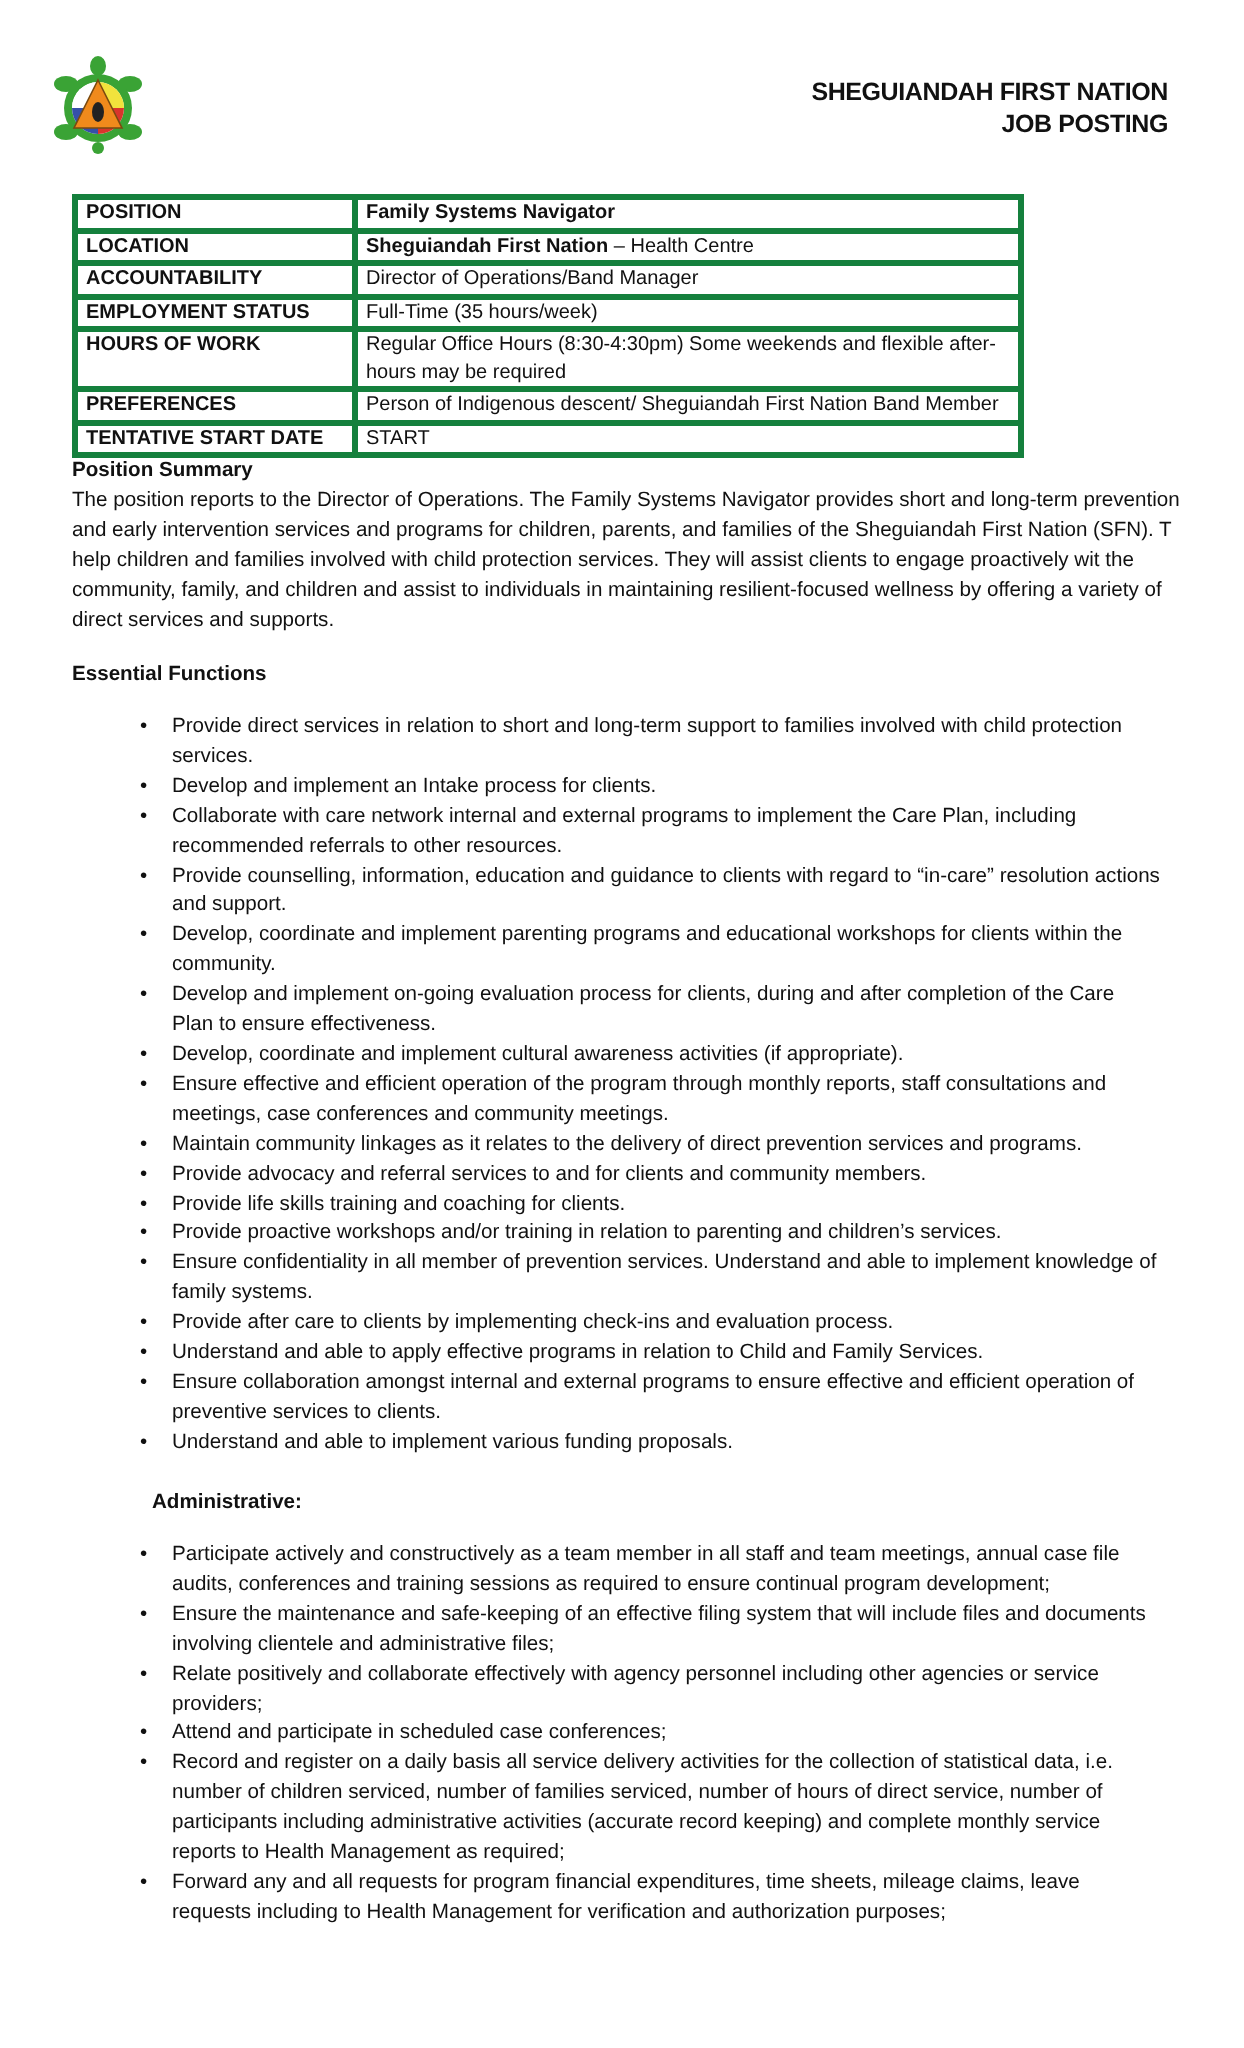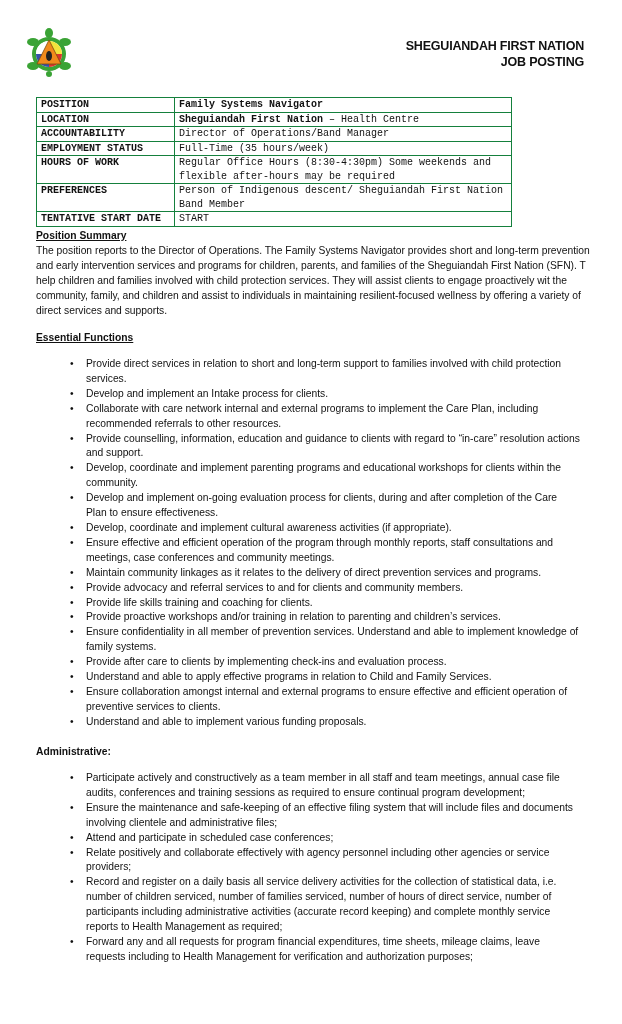--- a/index.html
+++ b/index.html
@@ -3,26 +3,26 @@
   <meta charset="utf-8">
   <style>
     html, body { margin: 0; padding: 0; background: #ffffff; }
     body {
       width: 622px; height: 1024px; overflow: hidden; position: relative;
       font-family: "Liberation Sans", sans-serif; color: #111; font-size: 10.3px;
     }
     .logo { position: absolute; left: 24px; top: 26px; width: 50px; height: 52px; }
     .org-head { position: absolute; right: 38px; top: 38px; text-align: right; font-weight: bold; font-size: 12.5px; line-height: 16px; letter-spacing: -0.2px; }
     table.info { position: absolute; left: 36px; top: 97px; width: 476px; border-collapse: collapse; font-size: 10px; }
-    table.info td { border: 1px solid #15803d; padding: 0 4px; line-height: 13.5px; vertical-align: top; font-family: Liberation Mono, monospace; }
+    table.info td { border: 3px solid #15803d; padding: 0 4px; line-height: 13.5px; vertical-align: top; }
     table.info td.k { width: 129px; font-weight: bold; }
     .b { font-weight: bold; }
     .section { position: absolute; left: 36px; width: 556px; line-height: 15px; }
-    .sec-title { font-weight: bold; text-decoration: underline; }
-    .sec-title.plain { text-decoration: none; }
+    .sec-title { font-weight: bold; }
+    .sec-title.plain { text-decoration: none; margin-left: 40px; }
     ul.bl { list-style: none; margin: 12px; padding: 0; }
     ul.bl li { position: relative; padding-left: 38px; line-height: 14.9px; }
     ul.bl li::before { content: "\2022"; position: absolute; left: 22px; top: 0; }
   </style>
 </head>
 <body>
 
 <div class="logo">
   <svg width="50" height="52" viewBox="0 0 50 52">
     <ellipse cx="25" cy="7" rx="4" ry="5" fill="#3aa335"></ellipse>
@@ -106,18 +106,18 @@
       <li>Ensure collaboration amongst internal and external programs to ensure effective and efficient operation of preventive services to clients.</li>
       <li>Understand and able to implement various funding proposals.</li>
     </ul>
 </div>
 
 <div class="section" style="top:744px;">
   <div class="sec-title plain">Administrative:</div>
   <ul class="bl" id="adm-list">
       <li>Participate actively and constructively as a team member in all staff and team meetings, annual case file audits, conferences and training sessions as required to ensure continual program development;</li>
       <li>Ensure the maintenance and safe-keeping of an effective filing system that will include files and documents involving clientele and administrative files;</li>
+      <li>Relate positively and collaborate effectively with agency personnel including other agencies or service providers;</li>
       <li>Attend and participate in scheduled case conferences;</li>
-      <li>Relate positively and collaborate effectively with agency personnel including other agencies or service providers;</li>
       <li>Record and register on a daily basis all service delivery activities for the collection of statistical data, i.e. number of children serviced, number of families serviced, number of hours of direct service, number of participants including administrative activities (accurate record keeping) and complete monthly service reports to Health Management as required;</li>
       <li>Forward any and all requests for program financial expenditures, time sheets, mileage claims, leave requests including to Health Management for verification and authorization purposes;</li>
     </ul>
 </div>
 
 </body></html>

